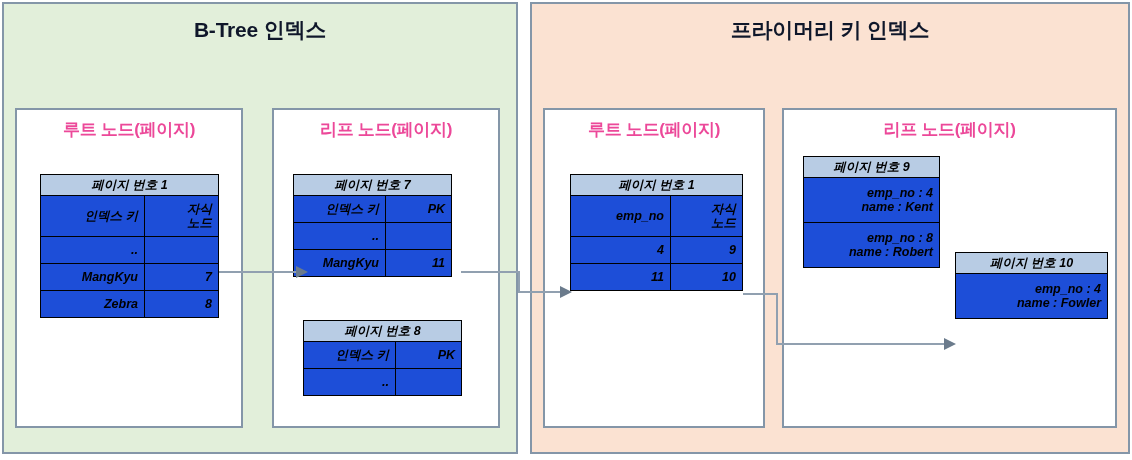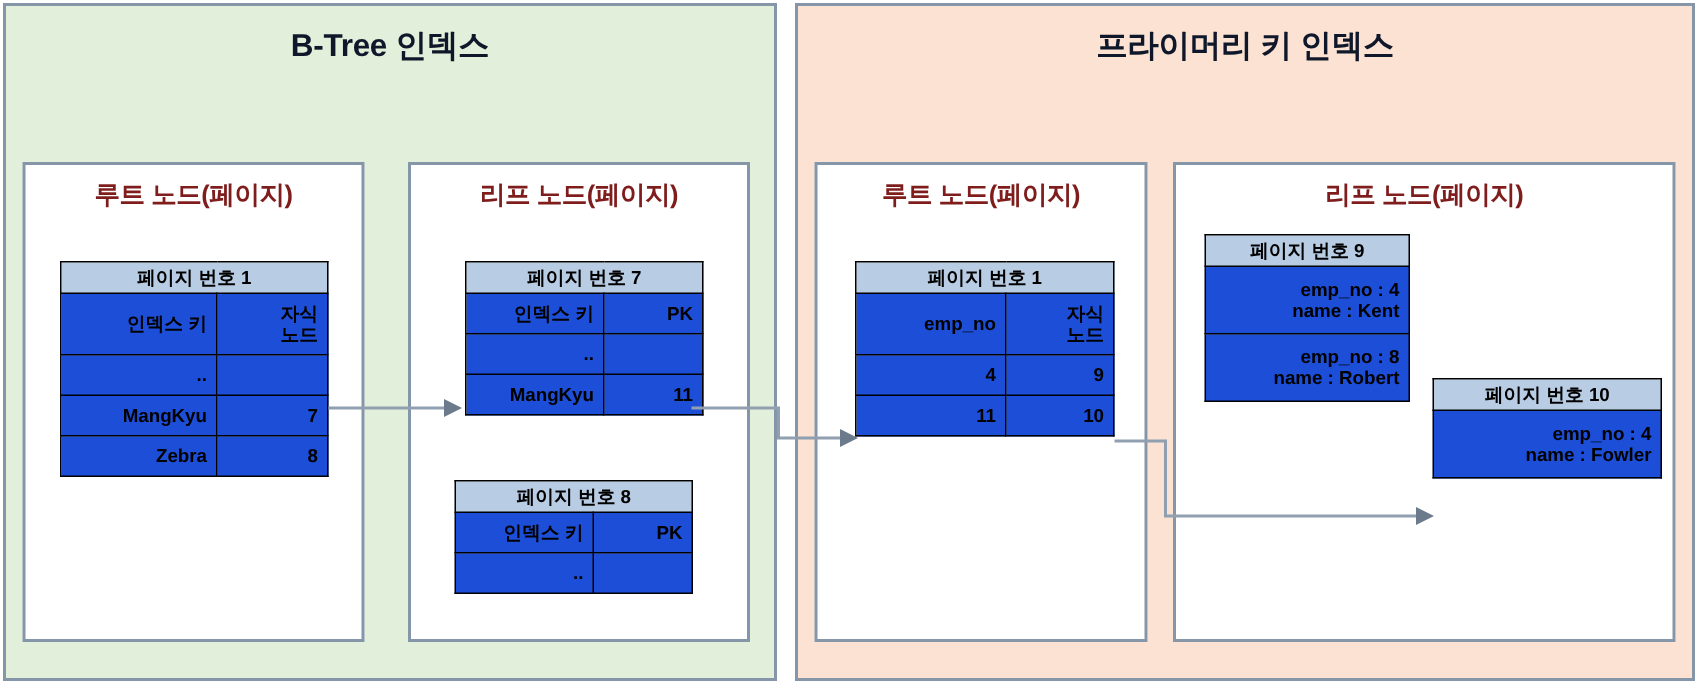--- a/index.html
+++ b/index.html
@@ -48,31 +48,32 @@
     box-sizing: border-box;
   }
   .nodebox-title {
     position: absolute;
     top: 8px;
     left: 0;
     right: 0;
     text-align: center;
     font-size: 17px;
     font-weight: bold;
-    color: #7f1d1d;
+    color: #ec4899;
     letter-spacing: -0.3px;
   }
 
   
   .tbl {
     position: absolute;
     border-collapse: collapse;
     table-layout: fixed;
     background: #ffffff;
     font-size: 12.5px;
+    font-style: italic;
   }
   .tbl td, .tbl th {
     border: 1.6px solid #000000;
     padding: 2px 6px;
     font-weight: bold;
     color: #000000;
     text-align: right;
     vertical-align: middle;
     background: #1d4ed8;
     white-space: pre-line;
@@ -145,21 +146,21 @@
         <td style="height:22px;">Zebra</td>
         <td>8</td>
       </tr>
     </tbody>
   </table>
 
   <div class="nodebox" style="left:272px; top:108px; width:228px; height:320px;">
     <div class="nodebox-title">리프 노드(페이지)</div>
   </div>
 
-  <table class="tbl" style="left:310px; top:174px; width:158px;border-radius:20px;">
+  <table class="tbl" style="left:293px; top:174px; width:158px;border-radius:20px;">
     <colgroup>
         <col style="width:92px">
         <col style="width:66px">
       </colgroup>
     <thead>
       <tr>
         <th class="page-head" colspan="2">페이지 번호 7</th>
       </tr>
     </thead>
     <tbody>

